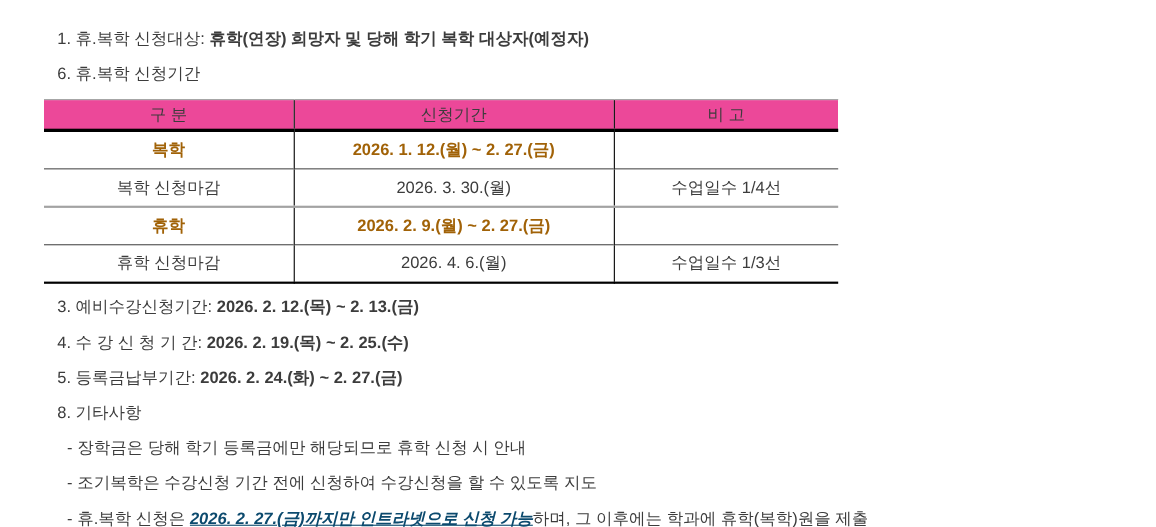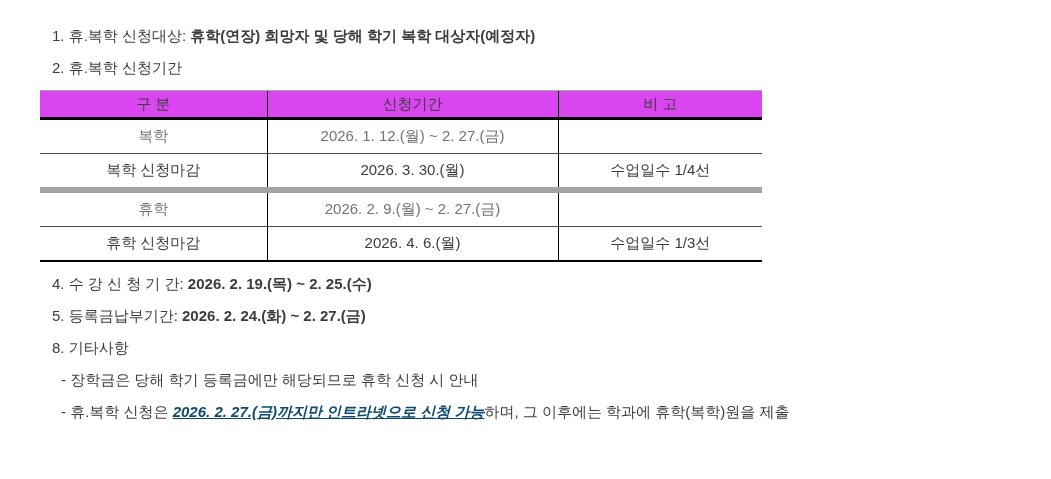--- a/index.html
+++ b/index.html
@@ -44,44 +44,44 @@
     color: #3c3c3c;
   }
   .notice-table th, .notice-table td {
     text-align: center;
     vertical-align: middle;
     padding: 0 4px;
     overflow: hidden;
     white-space: nowrap;
   }
   .notice-table thead th {
-    background: #d946ef;
+    background: #ec4899;
     font-weight: 400;
     height: 26px;
     border-top: 1px solid #a6a6a6;
     border-bottom: 3px solid #000000;
   }
   .notice-table tbody td { height: 33px; }
   .notice-table th + th, .notice-table td + td { border-left: 1px solid #000000; }
   .notice-table tbody tr.sep-thin  { border-top: 1px solid #4d4d4d; }
-  .notice-table tbody tr.sep-thick { border-top: 6px solid #a3a3a3; }
+  .notice-table tbody tr.sep-thick { border-top: 2px solid #a3a3a3; }
   .notice-table tbody tr:last-child { border-bottom: 2px solid #000000; margin-top: 36px; }
   .notice-table tbody tr.row-accent td {
-    color: #737373;
-    font-weight: 400;
+    color: #a16207;
+    font-weight: 700;
   }
 </style>
 </head>
 <body>
 
 <div class="page">
 
   <p class="line"><span>1. 휴.복학 신청대상: </span><span class="b">휴학(연장) 희망자 및 당해 학기 복학 대상자(예정자)</span></p>
 
-  <p class="line mt-item">2. 휴.복학 신청기간</p>
+  <p class="line mt-item">6. 휴.복학 신청기간</p>
 
   <table class="notice-table">
     <colgroup>
       <col style="width:227px">
       <col style="width:291px">
       <col style="width:204px">
     </colgroup>
     <thead>
       <tr>
         <th>구 분</th>
@@ -106,25 +106,27 @@
         <td></td>
       </tr>
       <tr class="sep-thin">
         <td>휴학 신청마감</td>
         <td>2026. 4. 6.(월)</td>
         <td>수업일수 1/3선</td>
       </tr>
     </tbody>
   </table>
 
+  <p class="line mt-sect3"><span>3. 예비수강신청기간: </span><span class="b">2026. 2. 12.(목) ~ 2. 13.(금)</span></p>
 
   <p class="line mt-sect"><span>4. 수 강 신 청 기 간: </span><span class="b">2026. 2. 19.(목) ~ 2. 25.(수)</span></p>
 
   <p class="line mt-sect"><span>5. 등록금납부기간: </span><span class="b">2026. 2. 24.(화) ~ 2. 27.(금)</span></p>
 
   <p class="line mt-small">8. 기타사항</p>
 
   <p class="line sub-line">- 장학금은 당해 학기 등록금에만 해당되므로 휴학 신청 시 안내</p>
 
+  <p class="line sub-line">- 조기복학은 수강신청 기간 전에 신청하여 수강신청을 할 수 있도록 지도</p>
 
   <p class="line sub-line"><span>- 휴.복학 신청은 </span><span class="accent-link">2026. 2. 27.(금)까지만 인트라넷으로 신청 가능</span><span>하며, 그 이후에는 학과에 휴학(복학)원을 제출</span></p>
 
 </div>
 
 </body></html>

